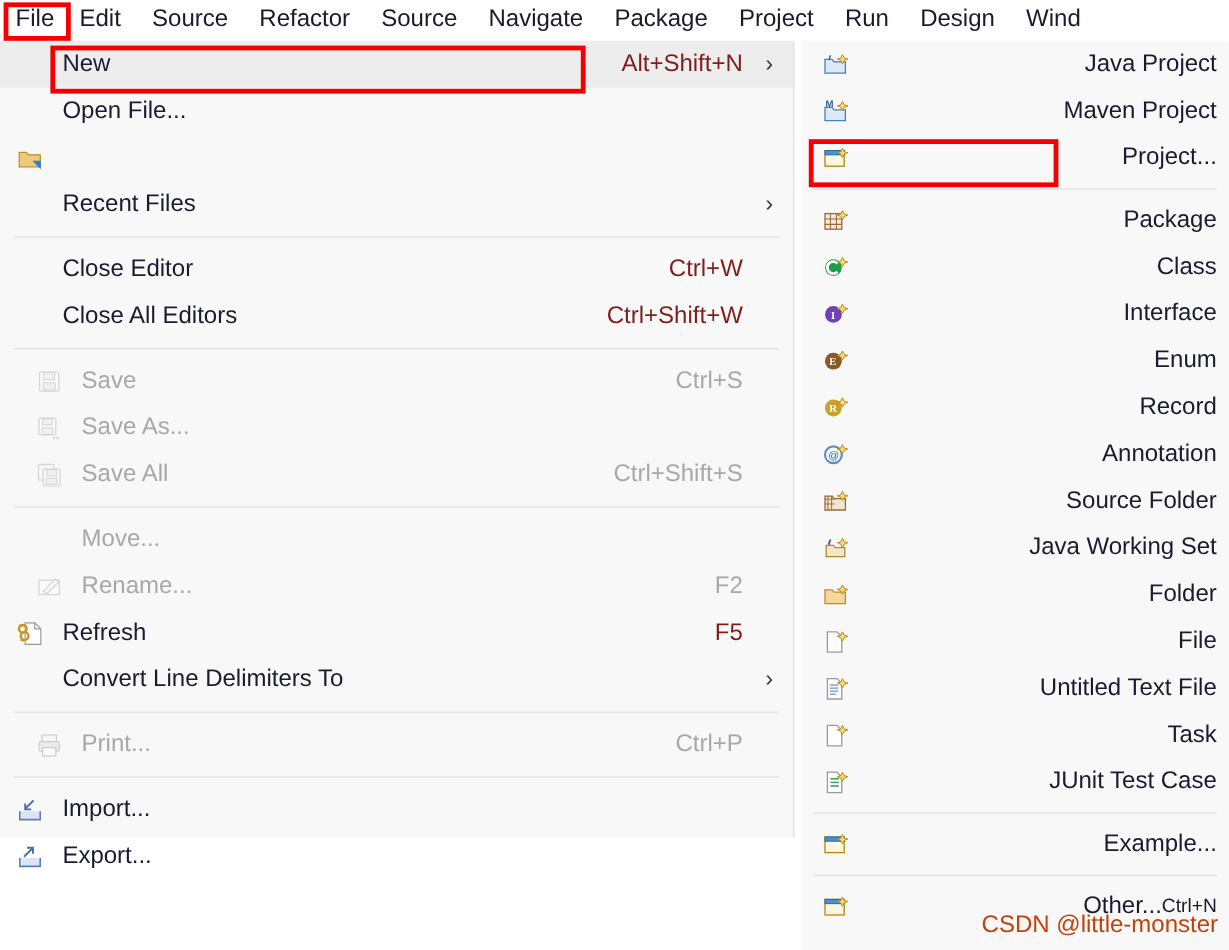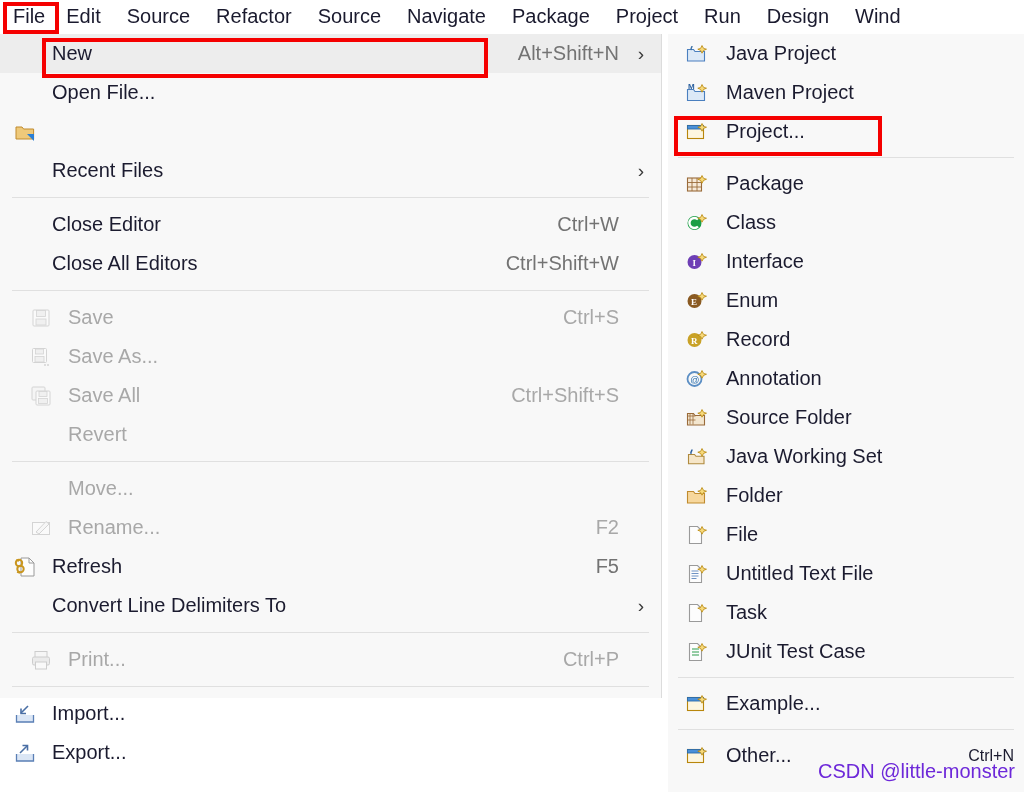--- a/index.html
+++ b/index.html
@@ -43,21 +43,21 @@
     cursor:default;
   }
   .row.hovered{background:#ededed;}
   .row.disabled{color:#a8a8a8;margin-left:16px;}
   .row .ic{
     width:30px;min-width:30px;margin-left:10px;
     display:flex;align-items:center;justify-content:center;
   }
   .row .lbl{margin-left:12px;flex:1;}
   .row .acc{
-    font-size:20px;margin-right:12px;color:#737373;
+    font-size:20px;margin-right:12px;color:#7f1d1d;
   }
   .row.disabled .acc{color:#a8a8a8;}
   .row .arr{
     width:20px;margin-right:10px;text-align:center;
     font-size:19px;color:#3a3a3a;
   }
   .sep{
     height:1px;background:#e0e0e0;
     margin:7px 12px 7px 12px;
   }
@@ -71,39 +71,39 @@
   }
   .srow{
     position:relative;height:39px;
     display:flex;align-items:center;
     font-size:20px;color:#1b1b2f;cursor:default;
   }
   .srow .sic{
     width:30px;min-width:30px;margin-left:14px;
     display:flex;align-items:center;justify-content:center;
   }
-  .srow .slbl{margin-left:14px;flex:1;}
+  .srow .slbl{margin-left:14px;flex:1;text-align:right;}
   .srow .sacc{font-size:16px;margin-right:10px;}
   .ssep{height:1px;background:#e0e0e0;margin:6px 10px;}
 
   
   .redbox{
     position:absolute;
     border:4px solid #f50000;
     box-sizing:border-box;
     pointer-events:none;
   }
   #rb-file{left:3px;top:2px;width:56px;height:32px;}
   #rb-new{left:42px;top:38px;width:446px;height:40px;}
   #rb-project{left:674px;top:116px;width:208px;height:40px;}
 
   
   #watermark{
     position:absolute;left:818px;top:760px;
-    font-size:20px;color:#6d28d9;
+    font-size:20px;color:#c2410c;
     white-space:nowrap;
     pointer-events:none;
     font-family:"Liberation Sans", sans-serif;
   }
 
   svg{display:block;}
 </style>
 </head>
 <body>
 
@@ -196,26 +196,20 @@
           <rect x="2" y="2" width="13" height="13" rx="1" fill="#f2f2f2" stroke="#a9a9a9"></rect>
           <rect x="6" y="6" width="14" height="14" rx="1" fill="#fdfdfd" stroke="#a9a9a9"></rect>
           <rect x="9" y="6.5" width="8" height="5" fill="#e8e8e8" stroke="#a9a9a9" stroke-width="0.8"></rect>
           <rect x="8.5" y="13.5" width="9" height="5" fill="#e8e8e8" stroke="#a9a9a9" stroke-width="0.8"></rect>
         </svg>
       </span>
       <span class="lbl">Save All</span>
       <span class="acc">Ctrl+Shift+S</span>
       <span class="arr"></span>
     </div>
-    <div class="row disabled">
-      <span class="ic"></span>
-      <span class="lbl">Revert</span>
-      <span class="acc"></span>
-      <span class="arr"></span>
-    </div>
     <div class="sep"></div>
     <div class="row disabled">
       <span class="ic"></span>
       <span class="lbl">Move...</span>
       <span class="acc"></span>
       <span class="arr"></span>
     </div>
     <div class="row disabled">
       <span class="ic">
         <svg width="22" height="22" viewBox="0 0 22 22" style="opacity:0.45">

